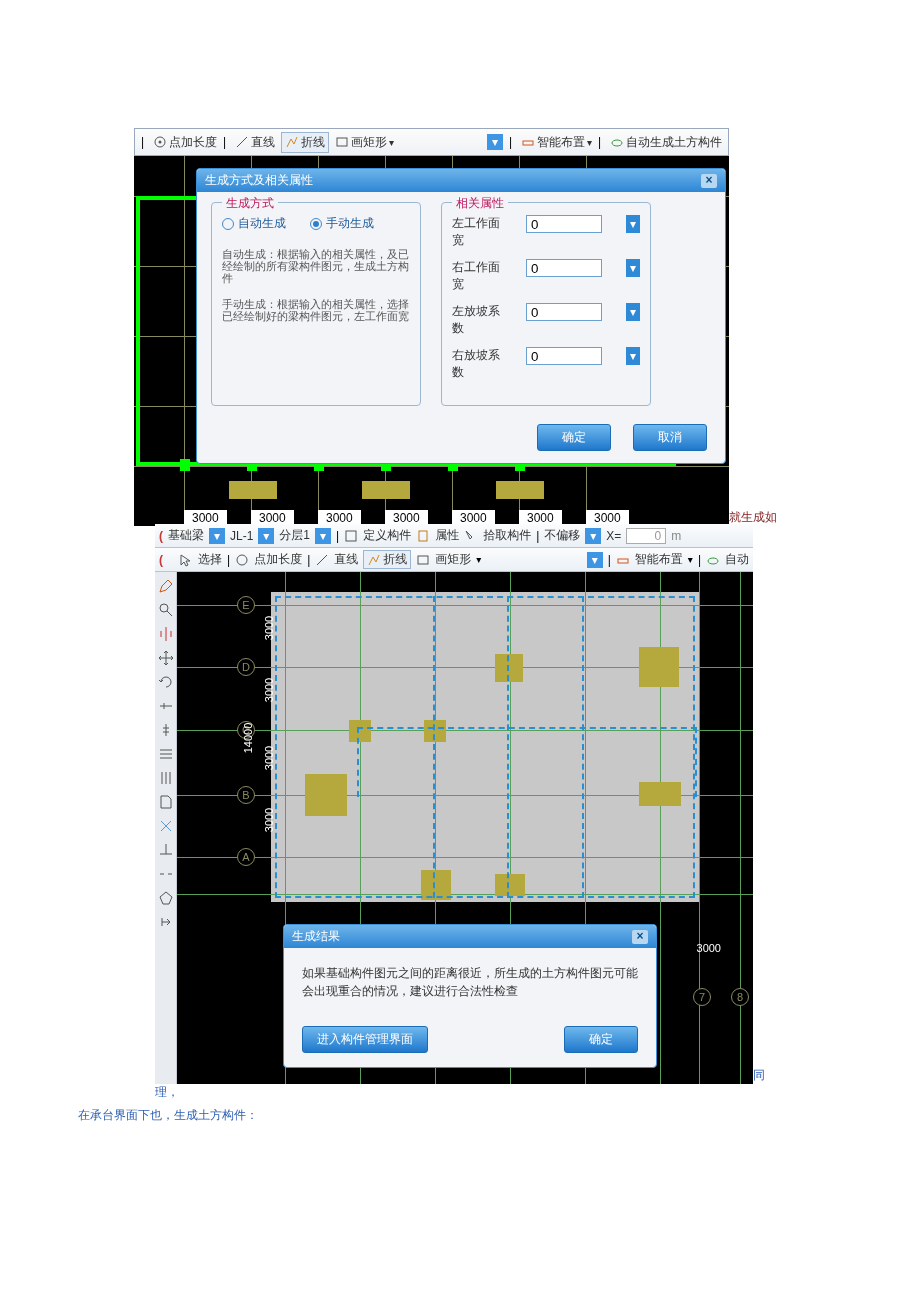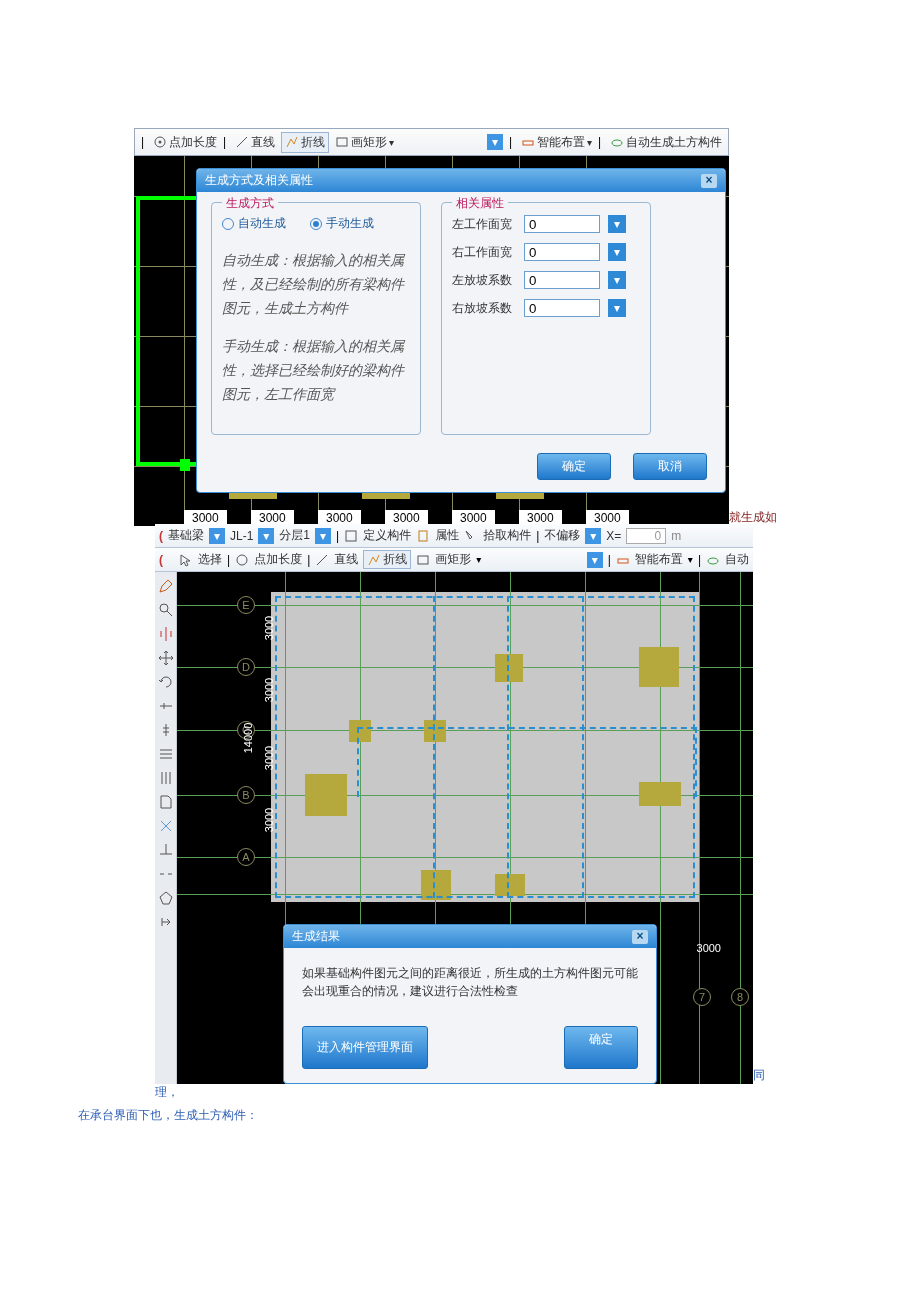--- a/index.html
+++ b/index.html
@@ -21,22 +21,22 @@
 .dialog { position: absolute; background: #f2f4f7; border: 1px solid #3a8fd6; border-radius: 4px; }
 .dialog-title { background: linear-gradient(#6fb4ea,#2d86d5); color: #fff; padding: 3px 8px; border-radius: 4px 4px 0 0; display: flex; justify-content: space-between; align-items: center; }
 .close-x { background: #b8d8f1; color: #0a4f8a; width: 16px; height: 14px; text-align: center; line-height: 13px; font-weight: bold; border-radius: 2px; cursor: pointer; }
 .dialog-body { padding: 10px 14px; display: flex; gap: 20px; }
 .fieldset { border: 1px solid #9cb7d1; border-radius: 4px; padding: 12px 10px 14px; position: relative; }
 .legend { position: absolute; top: -8px; left: 10px; background: #f2f4f7; color: #be185d; padding: 0 4px; }
 .radio-row { display: flex; gap: 24px; margin-bottom: 16px; }
 .radio { display: flex; align-items: center; gap: 4px; color: #1f5a9a; }
 .radio-input { width: 12px; height: 12px; border: 1px solid #4488cc; border-radius: 50%; display: inline-flex; align-items: center; justify-content: center; }
 .radio-dot { width: 6px; height: 6px; background: #2a7fd1; border-radius: 50%; }
-.desc { color: #555; line-height: 24px; font-size: 14px; margin-bottom: 14px; font-style: italic; }
-.prop-row { display: flex; align-items: flex-end; gap: 8px; margin-bottom: 10px; }
+.desc { color: #555; line-height: 12px; font-size: 11px; margin-bottom: 14px; }
+.prop-row { display: flex; align-items: flex-start; gap: 24px; margin-bottom: 10px; }
 .prop-label { width: 64px; color: #333; }
 .prop-input { width: 76px; height: 18px; border: 1px solid #6aa0d0; padding: 0 4px; background: #fff; }
 .prop-dd { width: 18px; height: 18px; background: #2e8ad6; color: #fff; text-align: center; line-height: 18px; }
 .dialog-btns { display: flex; justify-content: flex-end; gap: 22px; padding: 8px 18px 12px; }
 .btn { background: linear-gradient(#6fb8ee,#1f77cc); color: #fff; padding: 4px 24px; border: 1px solid #1a6db5; border-radius: 3px; }
 
 .after1 { color: #7f1d1d; }
 
 
 .line-under { color: #2d5fb3; padding-left: 134px; margin-top: -2px; }
@@ -412,21 +412,21 @@
 
         <div class="dialog res-d" style="left:106px;top:352px">
           <div class="dialog-title">
             <span>生成结果</span>
             <span class="close-x">×</span>
           </div>
           <div class="res-body">
             <div>如果基础构件图元之间的距离很近，所生成的土方构件图元可能会出现重合的情况，建议进行合法性检查</div>
           </div>
           <div class="res-btns">
-            <span class="btn" style="padding:12px 14px">进入构件管理界面</span>
+            <span class="btn" style="padding:4px 14px">进入构件管理界面</span>
             <span class="btn">确定</span>
           </div>
         </div>
       </div>
     </div>
   </span><span class="after2">同理，</span>
 </div>
 
 <div class="para3">在承台界面下也，生成土方构件：</div>
 

